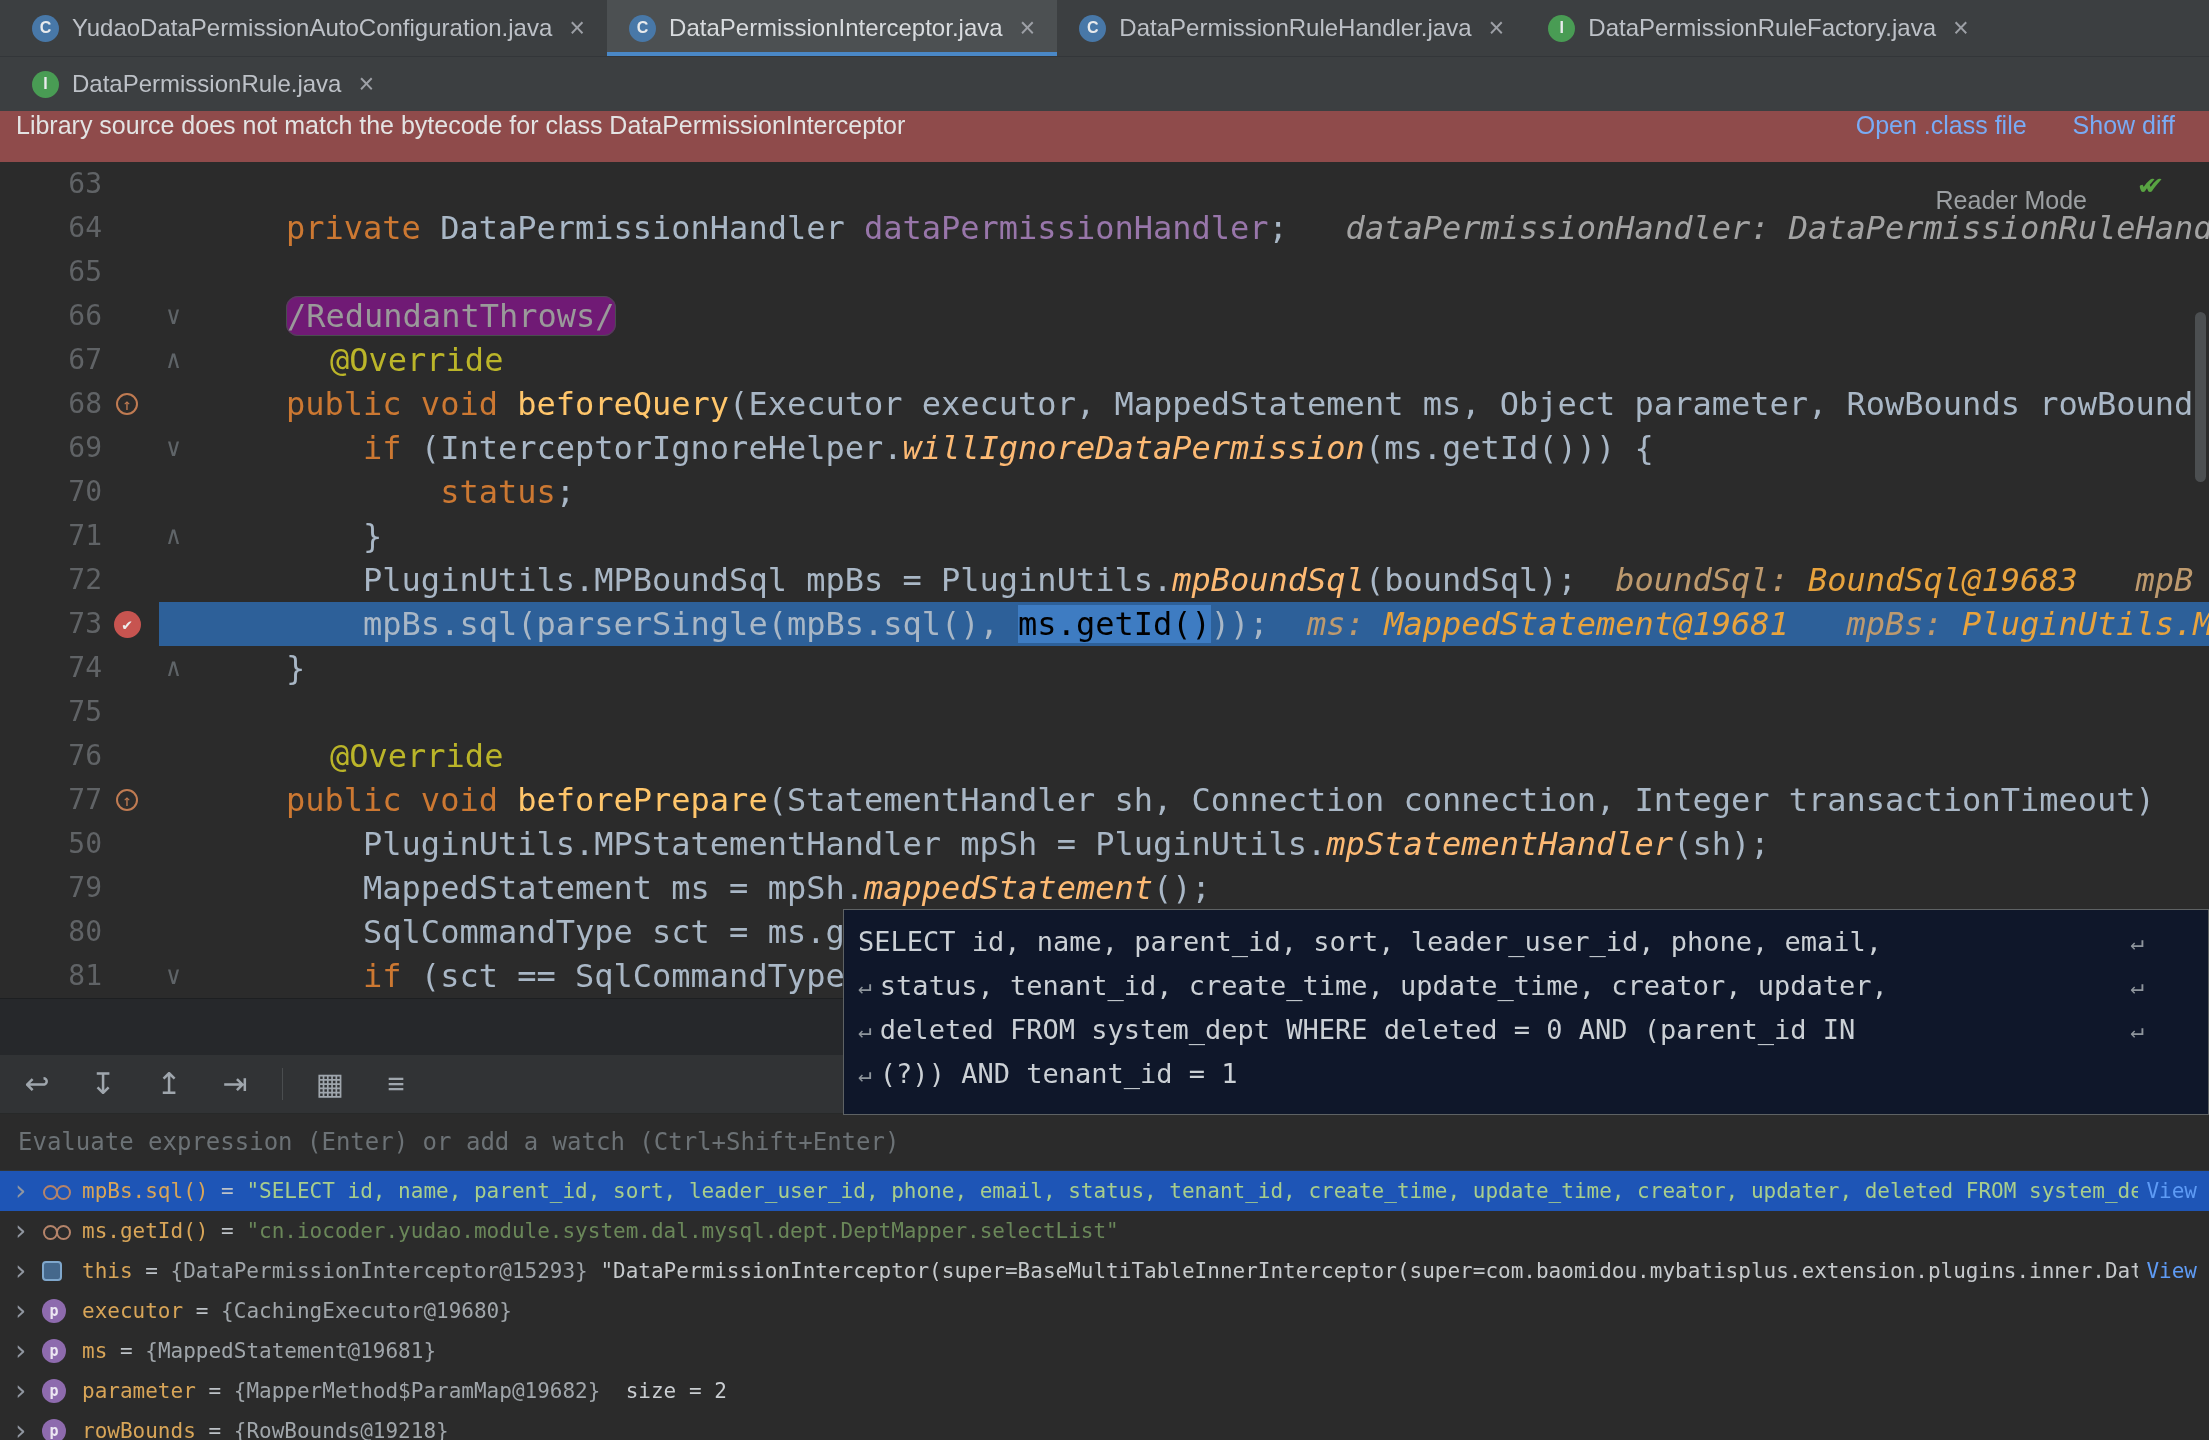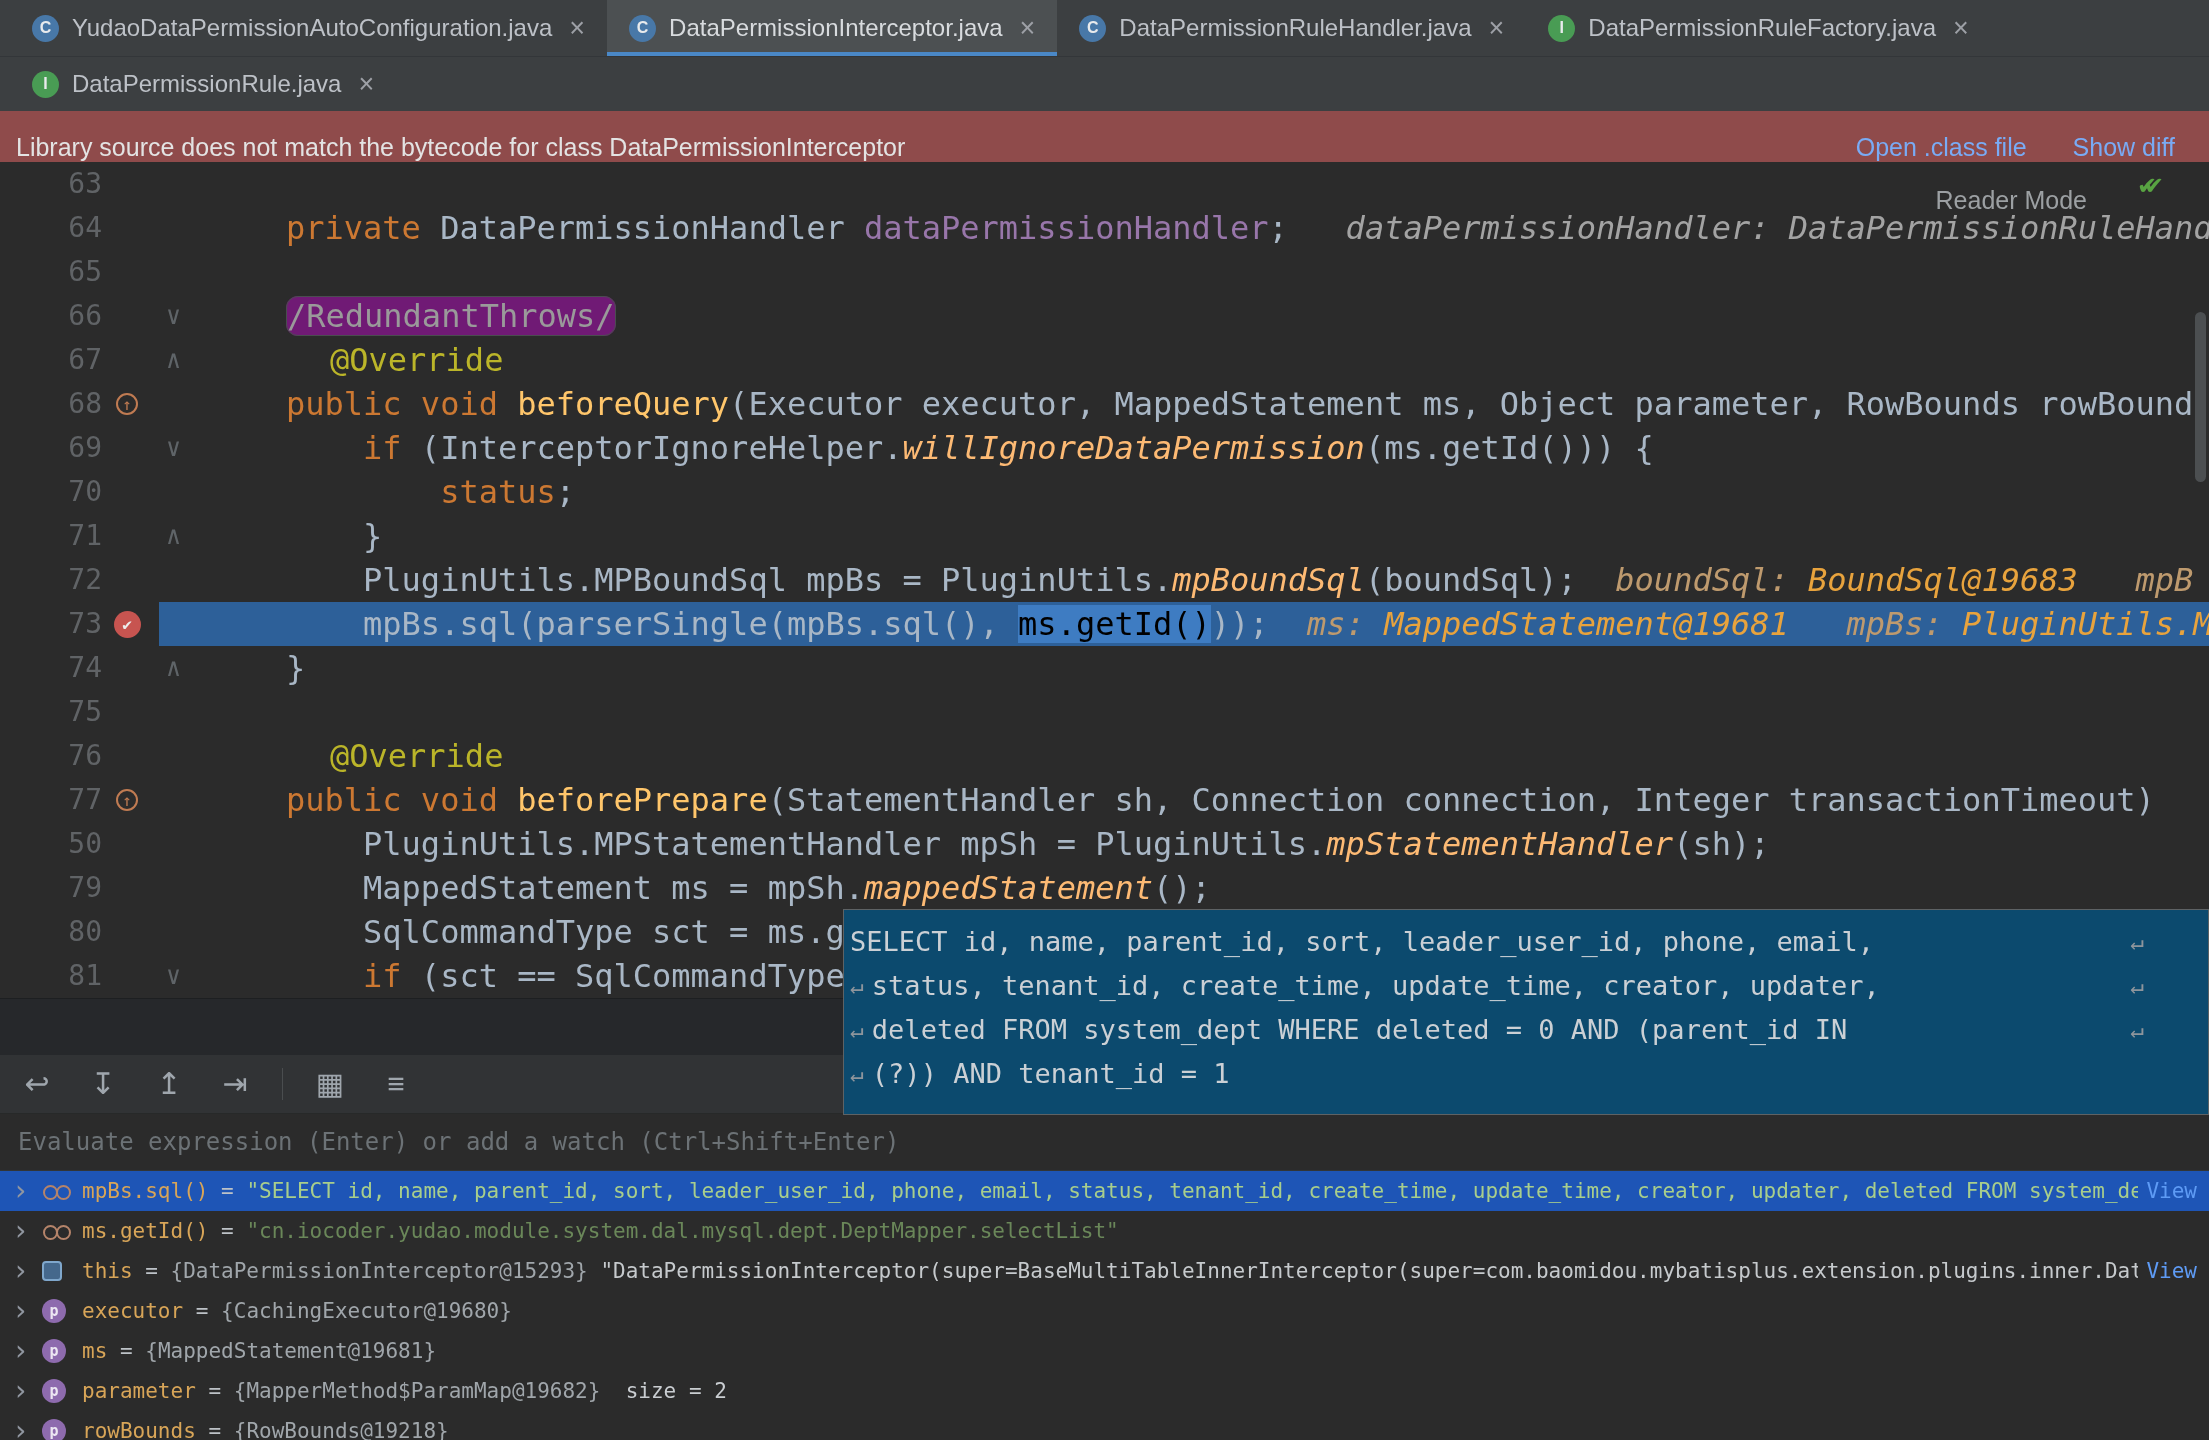--- a/index.html
+++ b/index.html
@@ -12,21 +12,21 @@
   .r2{height:54px;border-top:1px solid #333639;}
   .tab{display:flex;align-items:center;padding:0 22px;color:#bdc1c7;font-size:24px;gap:13px;}
   .tab.active{background:#4c5052;box-shadow:inset 0 -4px 0 #4a88c7;color:#d8dbde;}
   .fico{width:27px;height:27px;border-radius:50%;color:#e9ebed;font-size:16px;font-weight:bold;
         display:flex;align-items:center;justify-content:center;flex:none;}
   .fico.class{background:#4878a8;}
   .fico.interface{background:#499c54;}
   .tclose{color:#9da0a6;font-size:27px;margin-left:4px;line-height:1;}
 
   
-  .banner{height:51px;background:#8f4b4b;display:flex;align-items:flex-end;
+  .banner{height:51px;background:#8f4b4b;display:flex;align-items:flex-start;
           padding:0 34px 0 16px;font-size:25px;color:#e3e3e3;}
   .bsp{flex:1;}
   .blink{color:#79abf5;margin-left:46px;cursor:pointer;text-decoration:none;}
 
   
   .editor{position:relative;height:836px;overflow:hidden;background:#2b2b2b;}
   .cline{display:flex;align-items:center;height:44px;white-space:pre;
          font-family:"DejaVu Sans Mono",monospace;font-size:32px;line-height:44px;}
   .cline.exec{background:linear-gradient(90deg,#2b2b2b 159px,#2d6099 159px);}
   .lnum{width:66px;text-align:right;color:#606366;font-size:28px;flex:none;padding-left:36px;}
@@ -47,21 +47,21 @@
   .sg.hg{color:#a3a3a3;font-style:italic;margin-top:40px;}
   .sg.hl{color:#be9a6e;font-style:italic;}
   .sg.hv{color:#e8a33d;font-style:italic;}
   .sg.selseg{background:#3e7cc2;}
   .reader{position:absolute;top:24px;right:122px;color:#9ca0a3;font-size:25px;}
   .checks{position:absolute;top:10px;right:20px;color:#58a342;font-size:24px;letter-spacing:-13px;width:52px;}
   .scrollthumb{position:absolute;top:150px;right:3px;width:11px;height:170px;background:#4c4f51;border-radius:6px;}
 
   
   .tooltip{position:absolute;left:843px;top:909px;width:1366px;height:206px;z-index:9;
-           background:#0c4a6e;border:1px solid #5e6264;box-sizing:border-box;padding:10px 0 0 6px;overflow:hidden;}
+           background:#0f172a;border:1px solid #5e6264;box-sizing:border-box;padding:10px 0 0 14px;overflow:hidden;}
   .pline{display:flex;align-items:center;height:44px;white-space:pre;
          font-family:"DejaVu Sans Mono",monospace;font-size:27px;line-height:44px;color:#cbd0d5;}
   .wrap{color:#8e959c;font-size:23px;margin-right:8px;flex:none;}
   .wrap.trail{margin-left:auto;margin-right:64px;}
 
   
   .strip{height:56px;background:#26282b;border-top:1px solid #1d1f21;}
 
   
   .dtoolbar{height:58px;background:#313335;display:flex;align-items:center;

